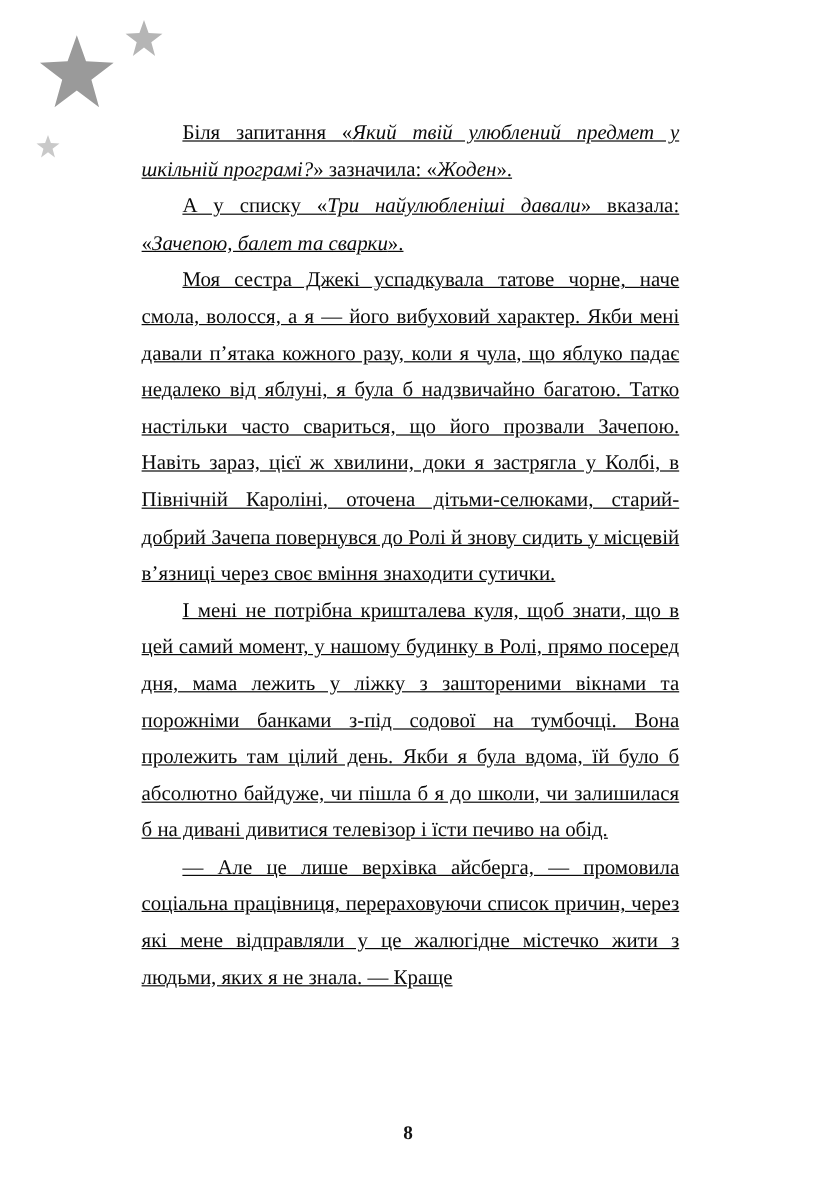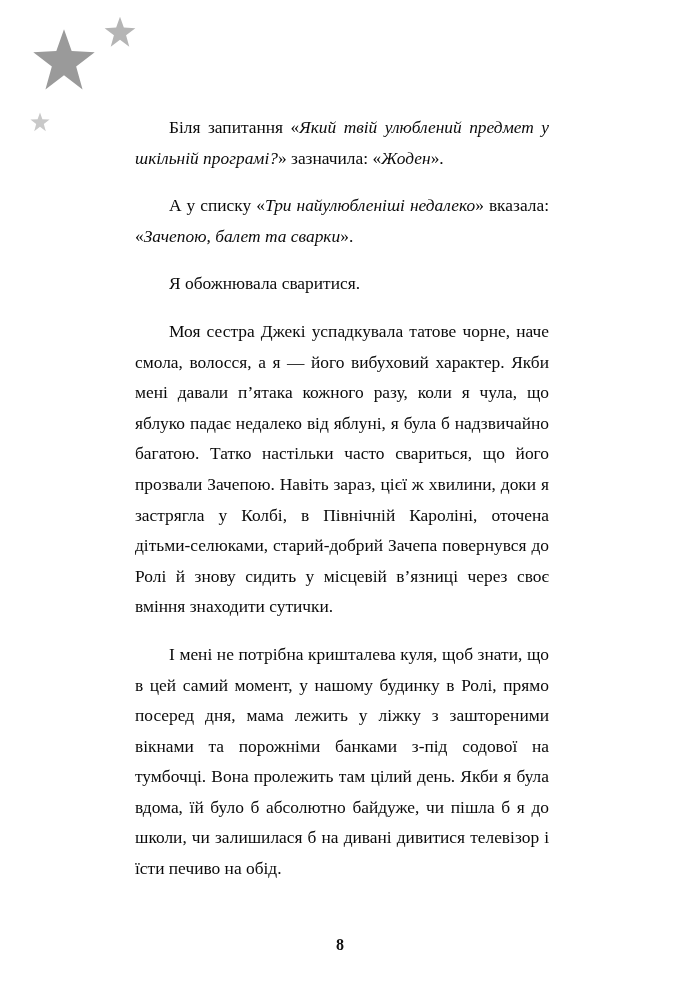--- a/index.html
+++ b/index.html
@@ -40,22 +40,23 @@
     left: 118px;
     top: 95px;
     width: 448px;
     font-size: 17.4px;
     line-height: 30.6px;
     text-align: justify;
     text-justify: inter-word;
     color: #0a0a0a;
   }
   .text-body p {
-    margin: 17px;
+    margin: 0;
     text-indent: 34px;
+    text-decoration: underline;
   }
   .text-body em {
     font-style: italic;
   }
 
   
   .folio {
     position: absolute;
     left: 0;
     right: 0;
@@ -85,21 +86,21 @@
   </span>
 
   <span class="star star-small">
     <svg viewBox="0 0 100 100" width="20" height="20" aria-hidden="true">
       <polygon points="50,2 62,36 98,38 69,60 79,96 50,74 21,96 31,60 2,38 38,36" fill="#c9c9c9"></polygon>
     </svg>
   </span>
 
   <div class="text-body">
     <p>Біля запитання «<em>Який твій улюблений предмет у шкільній програмі?</em>» зазначила: «<em>Жоден</em>».</p>
-    <p>А у списку «<em>Три найулюбленіші недалеко</em>» вказала: «<em>Зачепою, балет та сварки</em>».</p>
-    <p>Я обожнювала сваритися.</p>
+    <p>А у списку «<em>Три найулюбленіші давали</em>» вказала: «<em>Зачепою, балет та сварки</em>».</p>
     <p>Моя сестра Джекі успадкувала татове чорне, наче смола, волосся, а я — його вибуховий характер. Якби мені давали п’ятака кожного разу, коли я чула, що яблуко падає недалеко від яблуні, я була б надзвичайно багатою. Татко настільки часто свариться, що його прозвали Зачепою. Навіть зараз, цієї ж хвилини, доки я застрягла у Колбі, в Північній Кароліні, оточена дітьми-селюками, старий-добрий Зачепа повернувся до Ролі й знову сидить у місцевій в’язниці через своє вміння знаходити сутички.</p>
     <p>І мені не потрібна кришталева куля, щоб знати, що в цей самий момент, у нашому будинку в Ролі, прямо посеред дня, мама лежить у ліжку з заштореними вікнами та порожніми банками з-під содової на тумбочці. Вона пролежить там цілий день. Якби я була вдома, їй було б абсолютно байдуже, чи пішла б я до школи, чи залишилася б на дивані дивитися телевізор і їсти печиво на обід.</p>
+    <p>— Але це лише верхівка айсберга, — промовила соціальна працівниця, перераховуючи список причин, через які мене відправляли у це жалюгідне містечко жити з людьми, яких я не знала. — Краще</p>
   </div>
 
   <div class="folio">8</div>
 
 </div>
 
 </body></html>

